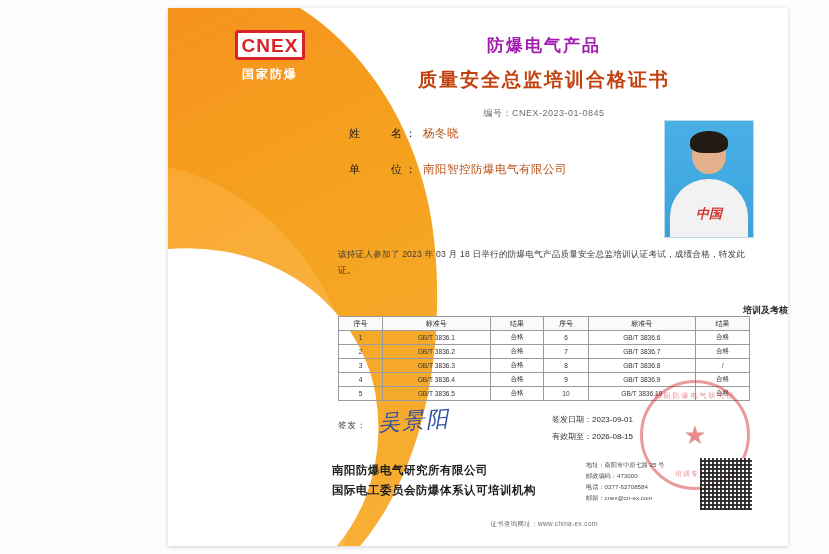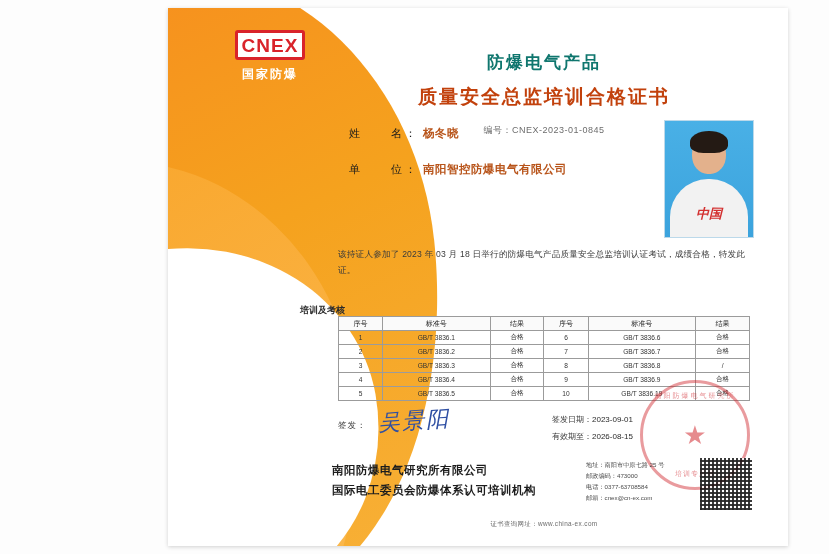--- a/index.html
+++ b/index.html
@@ -112,25 +112,25 @@
   }
   
   .content {
     position: absolute;
     left: 132px;
     top: 0;
     width: 488px;
     height: 538px;
   }
   .title1 {
-    margin-top: 43px;
+    margin-top: 26px;
     text-align: center;
     font-size: 17px;
     font-weight: bold;
-    color: #0f766e;
+    color: #a21caf;
     letter-spacing: 2px;
   }
   .title2 {
     margin-top: 10px;
     text-align: center;
     font-size: 19px;
     font-weight: bold;
     color: #c2410c;
     letter-spacing: 2px;
   }
@@ -156,21 +156,21 @@
   .field-label {
     width: 74px;
     font-size: 11px;
     color: #1a1a1a;
     letter-spacing: 3px;
     flex: none;
   }
   .field-value {
     font-size: 11.5px;
     color: #b8541a;
-    font-weight: bold;
+    font-weight: normal;
     letter-spacing: 0.5px;
     text-align: right;
   }
   .field-value.masked {
     color: #cfa98f;
     font-weight: normal;
     letter-spacing: 1px;
     filter: blur(1.4px);
   }
   
@@ -234,21 +234,21 @@
     line-height: 1.9;
     color: #3b3b3b;
     letter-spacing: 0.2px;
   }
   
   .tbl-title {
     position: absolute;
     left: 0;
     top: 296px;
     width: 488px;
-    text-align: left;
+    text-align: right;
     font-size: 9px;
     color: #2a2a2a;
     font-weight: bold;
   }
   table.grid {
     position: absolute;
     left: 38px;
     top: 308px;
     width: 412px;
     border-collapse: collapse;

